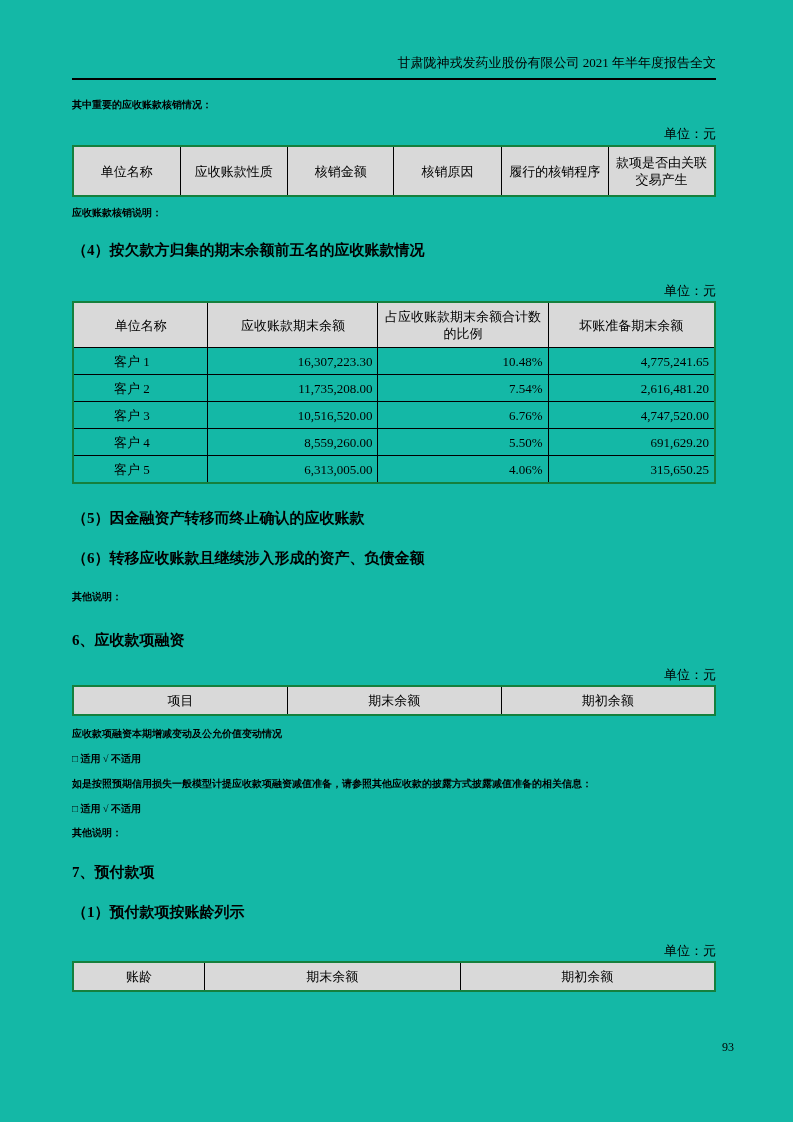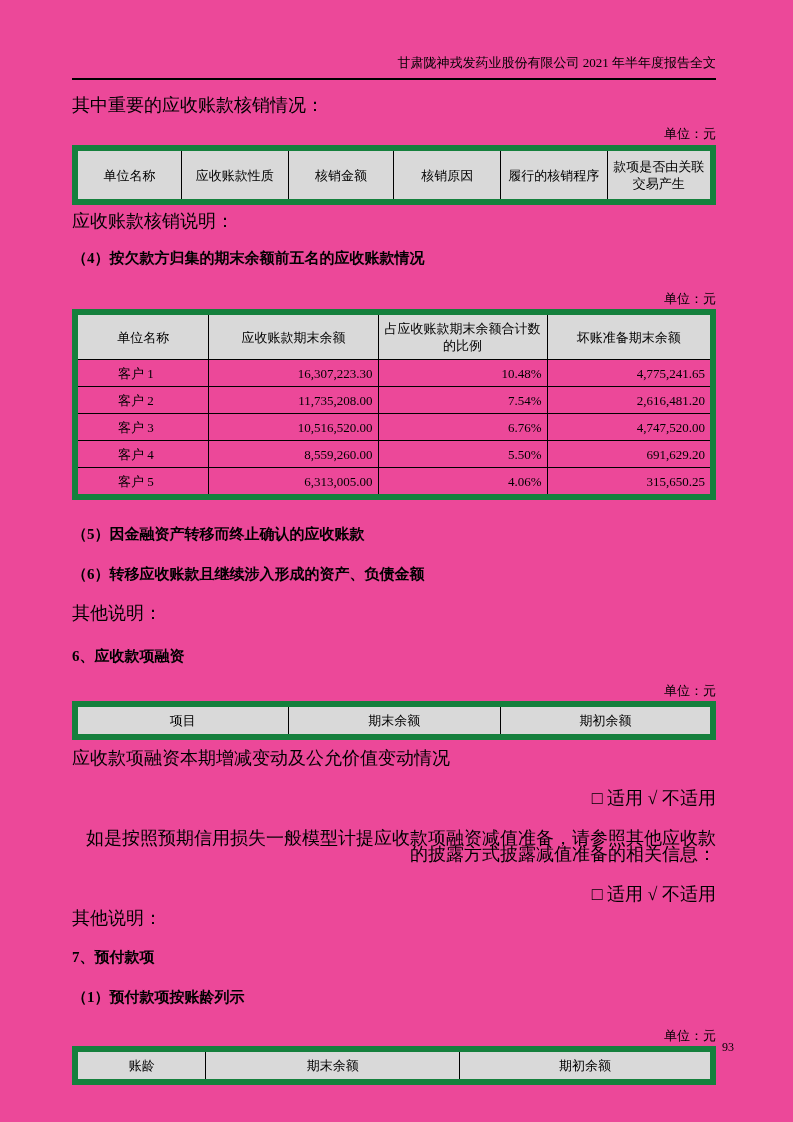--- a/index.html
+++ b/index.html
@@ -1,57 +1,57 @@
 <!DOCTYPE html>
 <html><head>
 <meta charset="utf-8">
 <style>
   html,body { margin:0; padding:0; background:#ffffff; }
   .page {
     position:relative;
     width:793px; height:1122px;
-    background:#ec4899;
+    background:#14b8a6;
     box-sizing:border-box;
     padding:55px 77px 0 72px;
     font-family:"Liberation Serif","DejaVu Serif",serif;
     color:#000;
     overflow:hidden;
   }
   .doc-header {
     text-align:right;
     font-size:13px;
     line-height:16px;
     padding-bottom:7px;
     border-bottom:2px solid #000;
   }
-  .para { font-size:18px; line-height:16px; margin:0; }
+  .para { font-size:10px; line-height:16px; margin:0;font-weight:bold; }
   .unit-row { font-size:13px; line-height:16px; text-align:right; margin:0; }
   .hding { font-size:15px; line-height:18px; font-weight:bold; margin:0; }
-  .tbl { width:100%; border-collapse:collapse; table-layout:fixed; border:6px solid #15803d;font-family:Liberation Serif, serif; }
+  .tbl { width:100%; border-collapse:collapse; table-layout:fixed; border:2px solid #15803d;font-family:Liberation Serif, serif; }
   .tbl th, .tbl td {
     border:1px solid #000;
     font-size:13px; font-weight:normal;
     padding:2px 5px;
     overflow:hidden;
     vertical-align:middle;
     line-height:17px;
   }
   .hc { background:#d9d9d9; text-align:center; }
   .tbl-writeoff .hc { height:44px; }
   .tbl-top5 .hc { height:40px; }
   .tbl-flat .hc { height:23px; }
   .tbl-top5 td.body-cell { height:22px;padding-left:40px; }
   .cell-left { text-align:left; }
   .cell-num { text-align:right; }
   .total-shaded { background:#d9d9d9; }
   .mt-17 { margin-top:17px; } .mt-13 { margin-top:13px; } .mt-3 { margin-top:3px; }
   .mt-8 { margin-top:8px; }  .mt-20 { margin-top:20px; } .mt-24 { margin-top:24px; }
   .mt-2 { margin-top:2px; }  .mt-25 { margin-top:25px; } .mt-22 { margin-top:22px; }
   .mt-26 { margin-top:26px; } .mt-18 { margin-top:18px; } .mt-10 { margin-top:10px; }
-  .mt-9 { margin-top:24px;text-align:right; }
+  .mt-9 { margin-top:9px; }
   .page-num {
     position:absolute; top:1040px; right:59px;
     font-size:12px; line-height:14px;
   }
 </style>
 </head>
 <body>
 
 <div class="page">
 

